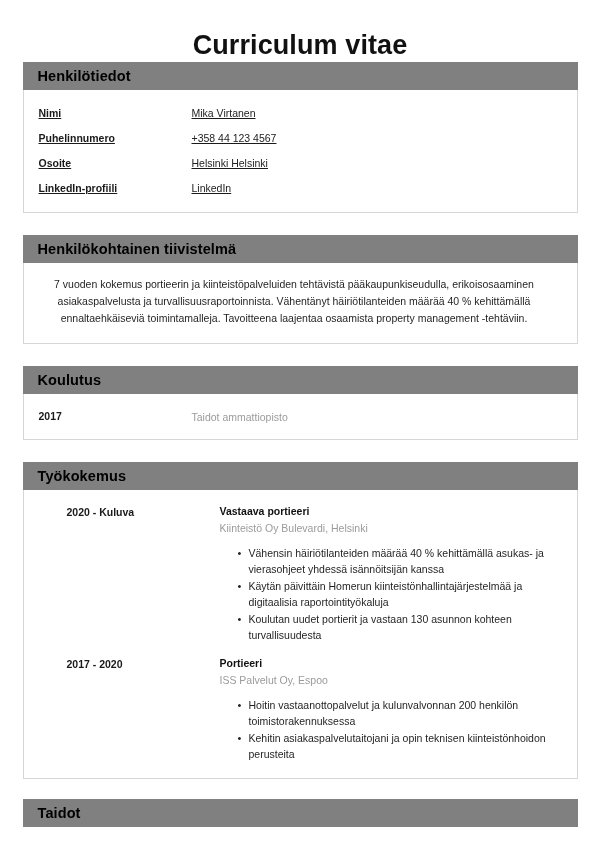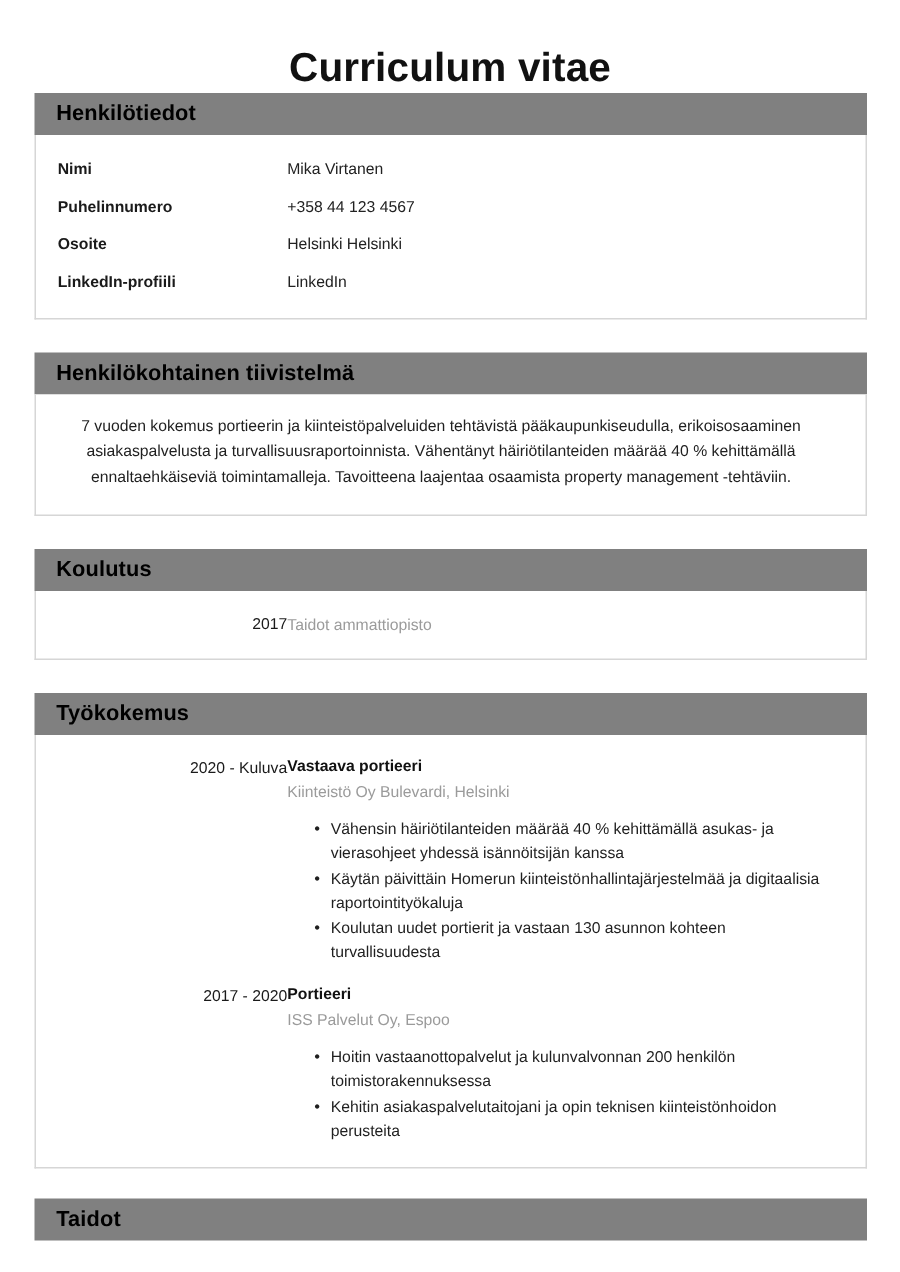--- a/index.html
+++ b/index.html
@@ -69,20 +69,21 @@
 
   .card-body {
     padding: 10px 15px 12px 15px;
   }
 
   
   .kv-row {
     display: flex;
     align-items: flex-end;
     padding: 5.5px 0;
+    text-decoration: underline;
   }
   .kv-label {
     width: 153px;
     min-width: 153px;
     font-size: 10.5px;
     font-weight: bold;
     color: #1a1a1a;
     line-height: 14px;
   }
   .kv-value {
@@ -104,25 +105,24 @@
   
   .entry {
     display: flex;
     align-items: flex-start;
     padding: 4px 0 2px 0;
   }
   .entry-period {
     width: 153px;
     min-width: 153px;
     font-size: 10.5px;
-    font-weight: normal;
+    font-weight: bold;
     color: #1a1a1a;
     line-height: 15px;
     padding-top: 1px;
-    text-align: right;
   }
   .entry-main {
     flex: 1;
     padding-right: 10px;
   }
   .entry-title {
     font-size: 10.5px;
     font-weight: bold;
     color: #111111;
     line-height: 15px;
@@ -149,21 +149,21 @@
   .entry-bullets li .bullet-dot {
     position: absolute;
     left: 0;
     top: 0;
     width: 11px;
     color: #1f1f1f;
     font-size: 11px;
     line-height: 16px;
   }
 
-  .exp-entry { padding-bottom: 7px; }
+  .exp-entry { padding-bottom: 7px; margin-left: 28px; }
   .exp-entry.last { padding-bottom: 2px; }
 
   
   .block-gap { height: 22px; }
   .block-gap-sm { height: 20px; }
 </style>
 </head>
 <body>
 
 <div class="page">

